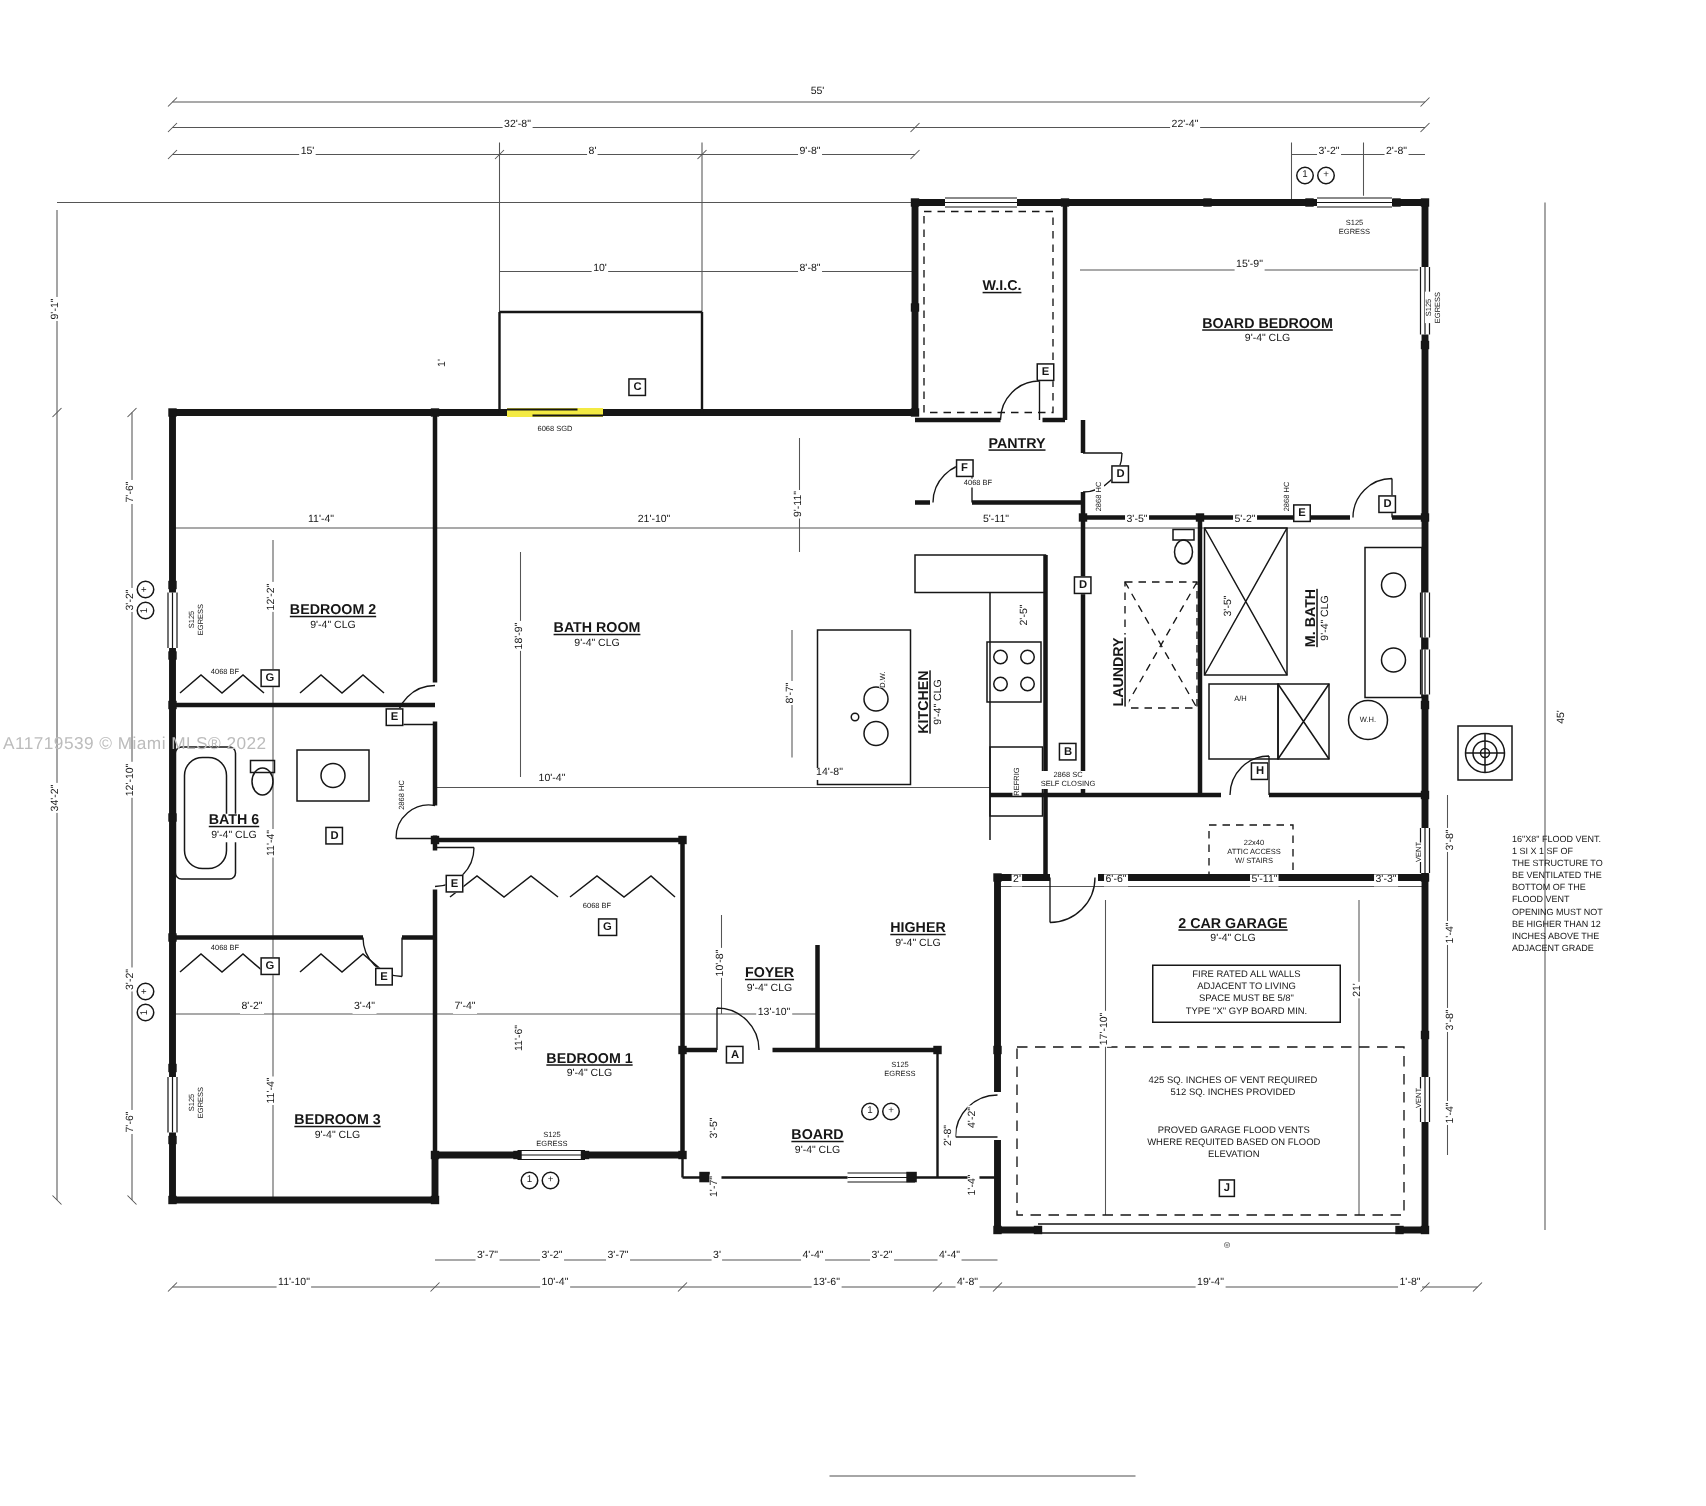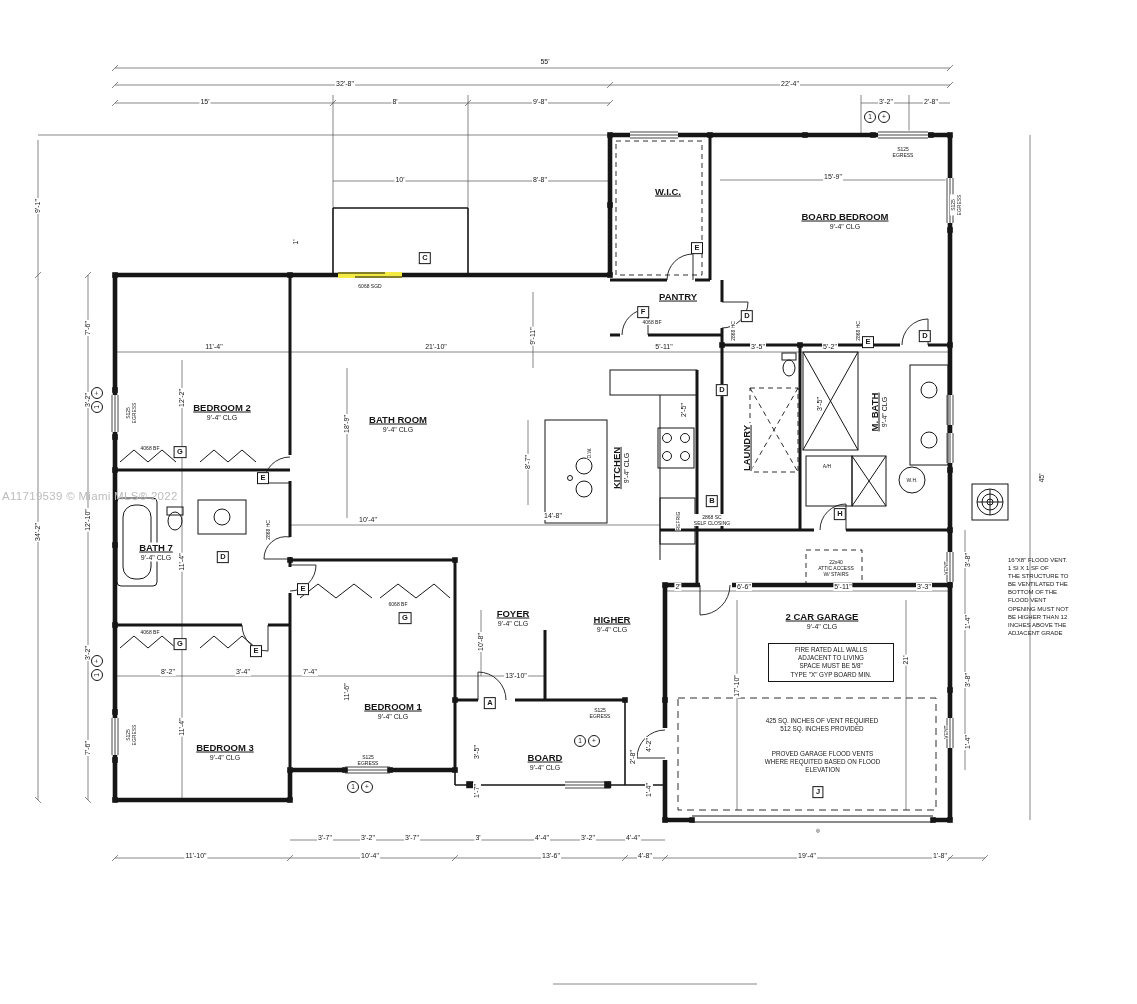--- a/index.html
+++ b/index.html
@@ -231,23 +231,23 @@
 
   <div id="labels">
       <div class="lbl room" style="left: 668px; top: 192px;"><div class="room-n">W.I.C.</div></div>
       <div class="lbl room" style="left: 845px; top: 221px;"><div class="room-n">BOARD BEDROOM</div><div class="room-s">9'-4" CLG</div></div>
       <div class="lbl room" style="left: 678px; top: 297px;"><div class="room-n">PANTRY</div></div>
       <div class="lbl room" style="left: 222px; top: 412px;"><div class="room-n">BEDROOM 2</div><div class="room-s">9'-4" CLG</div></div>
       <div class="lbl room" style="left: 398px; top: 424px;"><div class="room-n">BATH ROOM</div><div class="room-s">9'-4" CLG</div></div>
       <div class="lbl room rot" style="left: 621px; top: 468px;"><div class="room-n">KITCHEN</div><div class="room-s">9'-4" CLG</div></div>
       <div class="lbl room rot" style="left: 747px; top: 448px;"><div class="room-n">LAUNDRY</div></div>
       <div class="lbl room rot" style="left: 879px; top: 412px;"><div class="room-n">M. BATH</div><div class="room-s">9'-4" CLG</div></div>
-      <div class="lbl room" style="left: 156px; top: 552px;"><div class="room-n">BATH 7</div><div class="room-s">9'-4" CLG</div></div>
+      <div class="lbl room" style="left: 156px; top: 552px;"><div class="room-n">BATH 6</div><div class="room-s">9'-4" CLG</div></div>
       <div class="lbl room" style="left: 612px; top: 624px;"><div class="room-n">HIGHER</div><div class="room-s">9'-4" CLG</div></div>
-      <div class="lbl room" style="left: 513px; top: 618px;"><div class="room-n">FOYER</div><div class="room-s">9'-4" CLG</div></div>
+      <div class="lbl room" style="left: 513px; top: 654px;"><div class="room-n">FOYER</div><div class="room-s">9'-4" CLG</div></div>
       <div class="lbl room" style="left: 393px; top: 711px;"><div class="room-n">BEDROOM 1</div><div class="room-s">9'-4" CLG</div></div>
       <div class="lbl room" style="left: 225px; top: 752px;"><div class="room-n">BEDROOM 3</div><div class="room-s">9'-4" CLG</div></div>
       <div class="lbl room" style="left: 545px; top: 762px;"><div class="room-n">BOARD</div><div class="room-s">9'-4" CLG</div></div>
       <div class="lbl room" style="left: 822px; top: 621px;"><div class="room-n">2 CAR GARAGE</div><div class="room-s">9'-4" CLG</div></div>
       <div class="lbl dim" style="left: 545px; top: 62px;">55'</div>
       <div class="lbl dim" style="left: 345px; top: 84px;">32'-8"</div>
       <div class="lbl dim" style="left: 790px; top: 84px;">22'-4"</div>
       <div class="lbl dim" style="left: 205px; top: 102px;">15'</div>
       <div class="lbl dim" style="left: 395px; top: 102px;">8'</div>
       <div class="lbl dim" style="left: 540px; top: 102px;">9'-8"</div>

